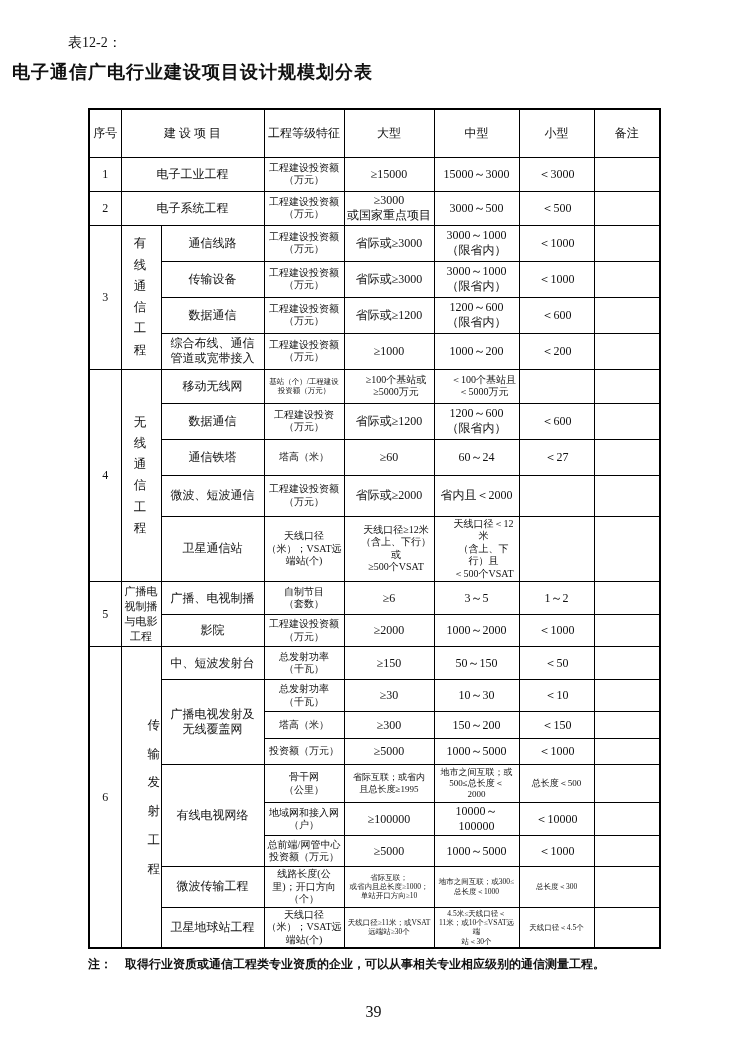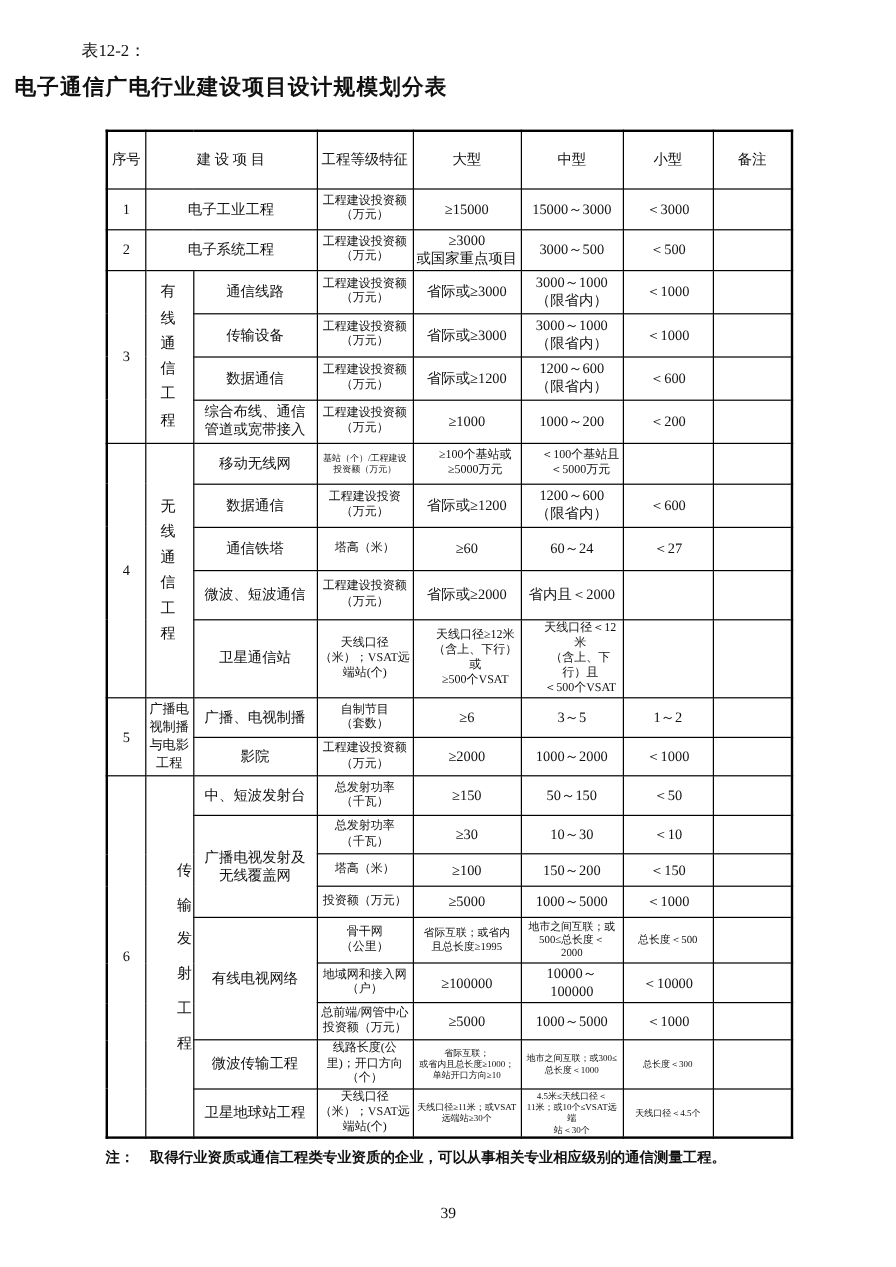--- a/index.html
+++ b/index.html
@@ -11,21 +11,21 @@
   td, th { border:1px solid #000; text-align:center; vertical-align:middle; padding:1px 2px; font-size:12px; font-weight:normal; line-height:1.25; white-space:pre-line; overflow:hidden; }
   .c-feat { font-size:10px;margin-top:36px; }
   .s10 { font-size:10px;padding-left:16px; }
   .s9 { font-size:9px; }
   .xs { font-size:7.5px; }
   .vtext { display:inline-block; width:1.15em; word-break:break-all; line-height:1.7; font-size:12.5px; text-align:left; }
   .vtext.tall { line-height:2.3;margin-left:24px; }
   .htext { display:inline-block; width:3.15em; word-break:break-all; line-height:1.35; font-size:11px; text-align:center; }
   .note { position:absolute; left:88px; top:956px; width:600px; font-size:12px; font-weight:bold; text-align:left; }
   .note-label { display:inline-block; margin-right:13px; }
-  .pageno { position:absolute; left:0; right:0; top:1003px; text-align:center; font-size:13px; }
+  .pageno { position:absolute; left:0; right:0; top:1003px; text-align:center; font-size:16px; }
 </style>
 </head>
 <body>
 
 <div class="doc-label">表12-2：</div>
 <div class="title">电子通信广电行业建设项目设计规模划分表</div>
 
 <table class="main">
   <colgroup>
     <col style="width:32px">
@@ -207,21 +207,21 @@
 无线覆盖网</td>
     <td class="c-feat">总发射功率
 （千瓦）</td>
     <td>≥30</td>
     <td>10～30</td>
     <td>＜10</td>
     <td></td>
   </tr>
   <tr style="height:27px">
     <td class="c-feat">塔高（米）</td>
-    <td>≥100</td>
+    <td>≥300</td>
     <td>150～200</td>
     <td>＜150</td>
     <td></td>
   </tr>
   <tr style="height:26px">
     <td class="c-feat">投资额（万元）</td>
     <td>≥5000</td>
     <td>1000～5000</td>
     <td>＜1000</td>
     <td></td>

